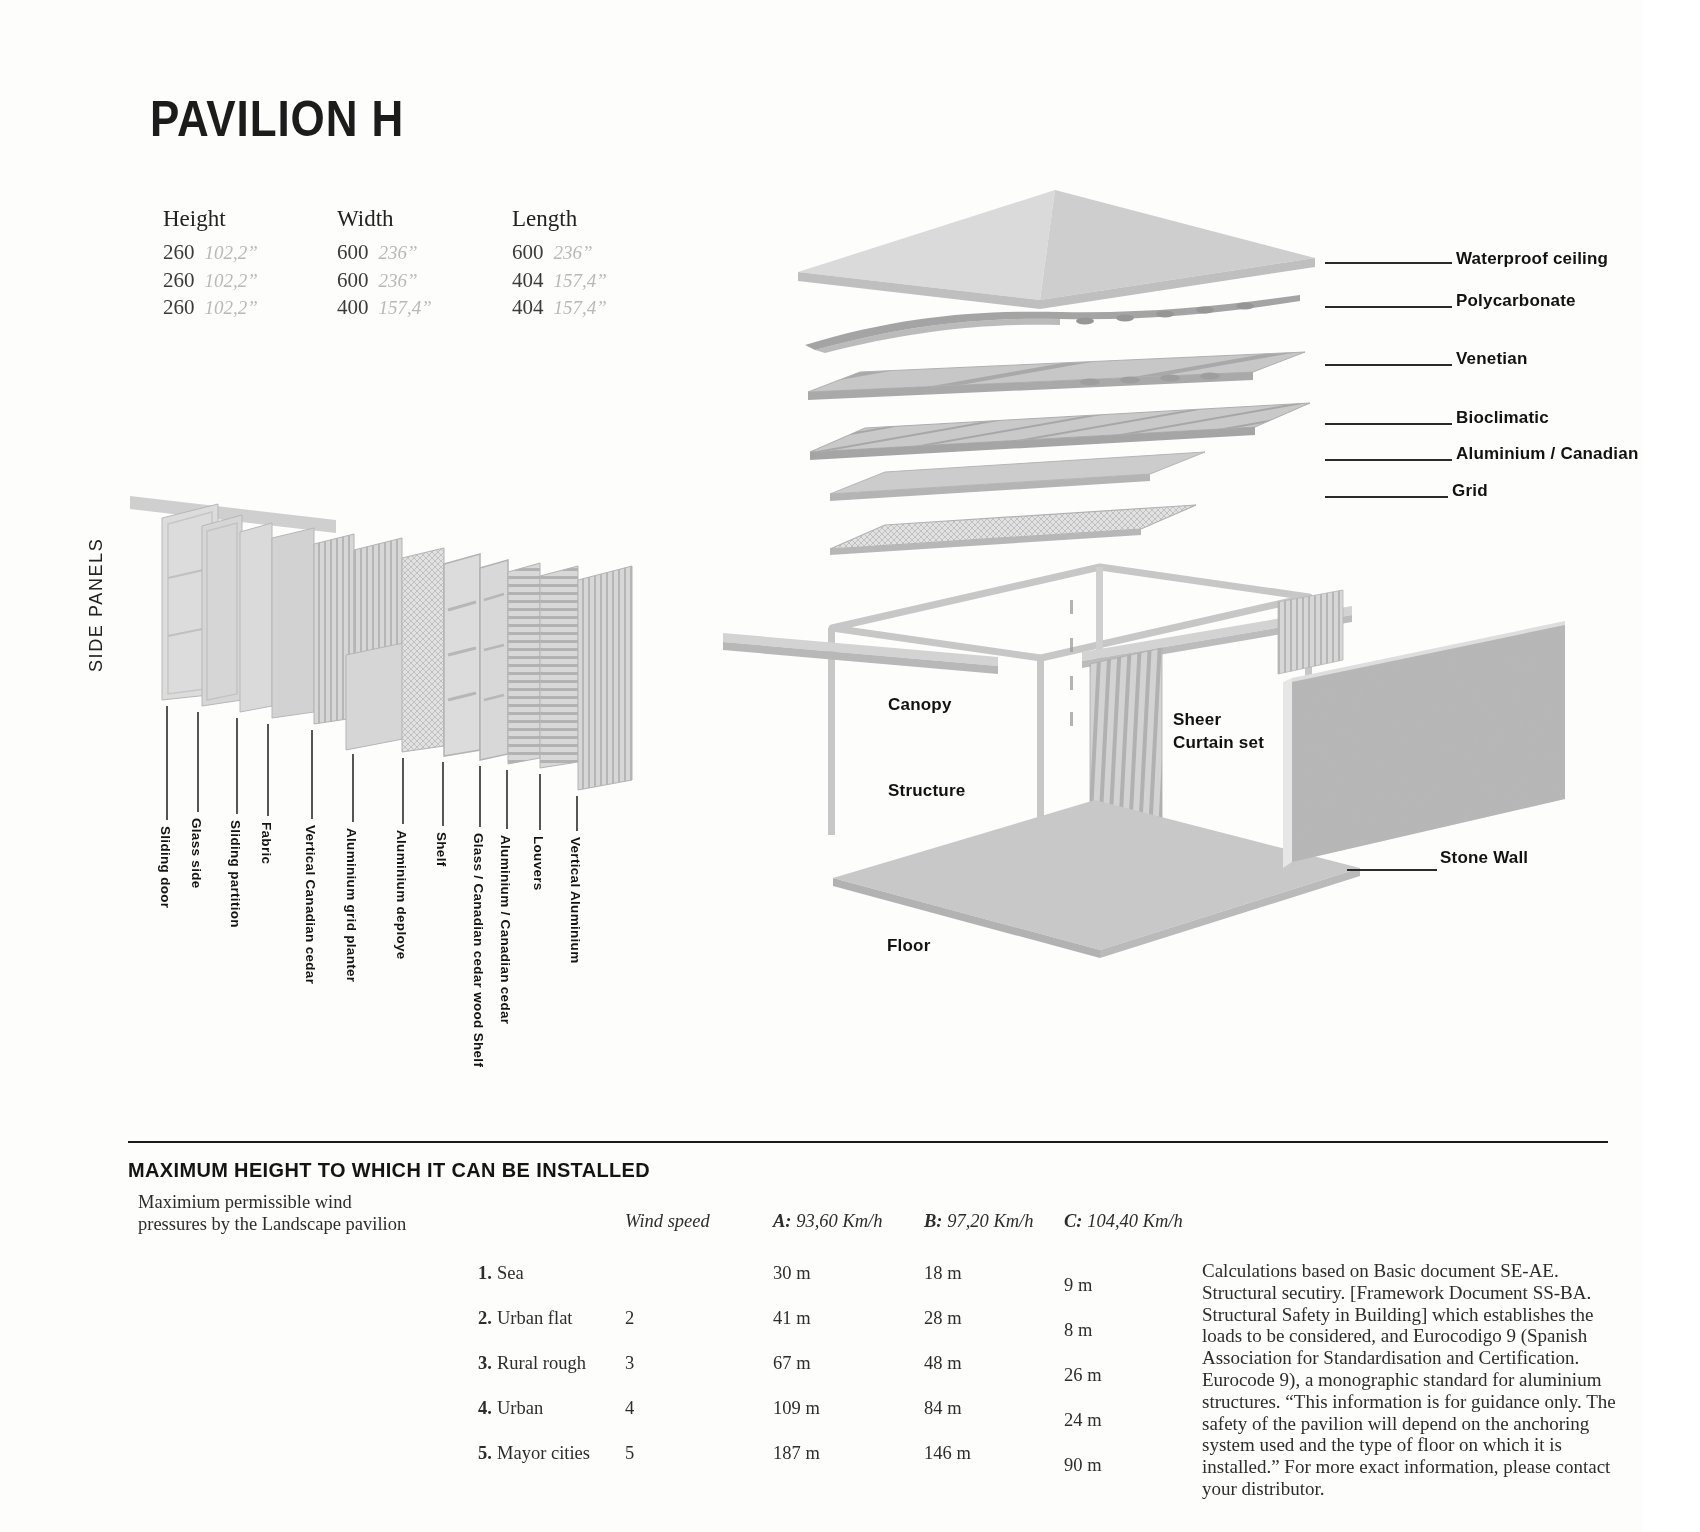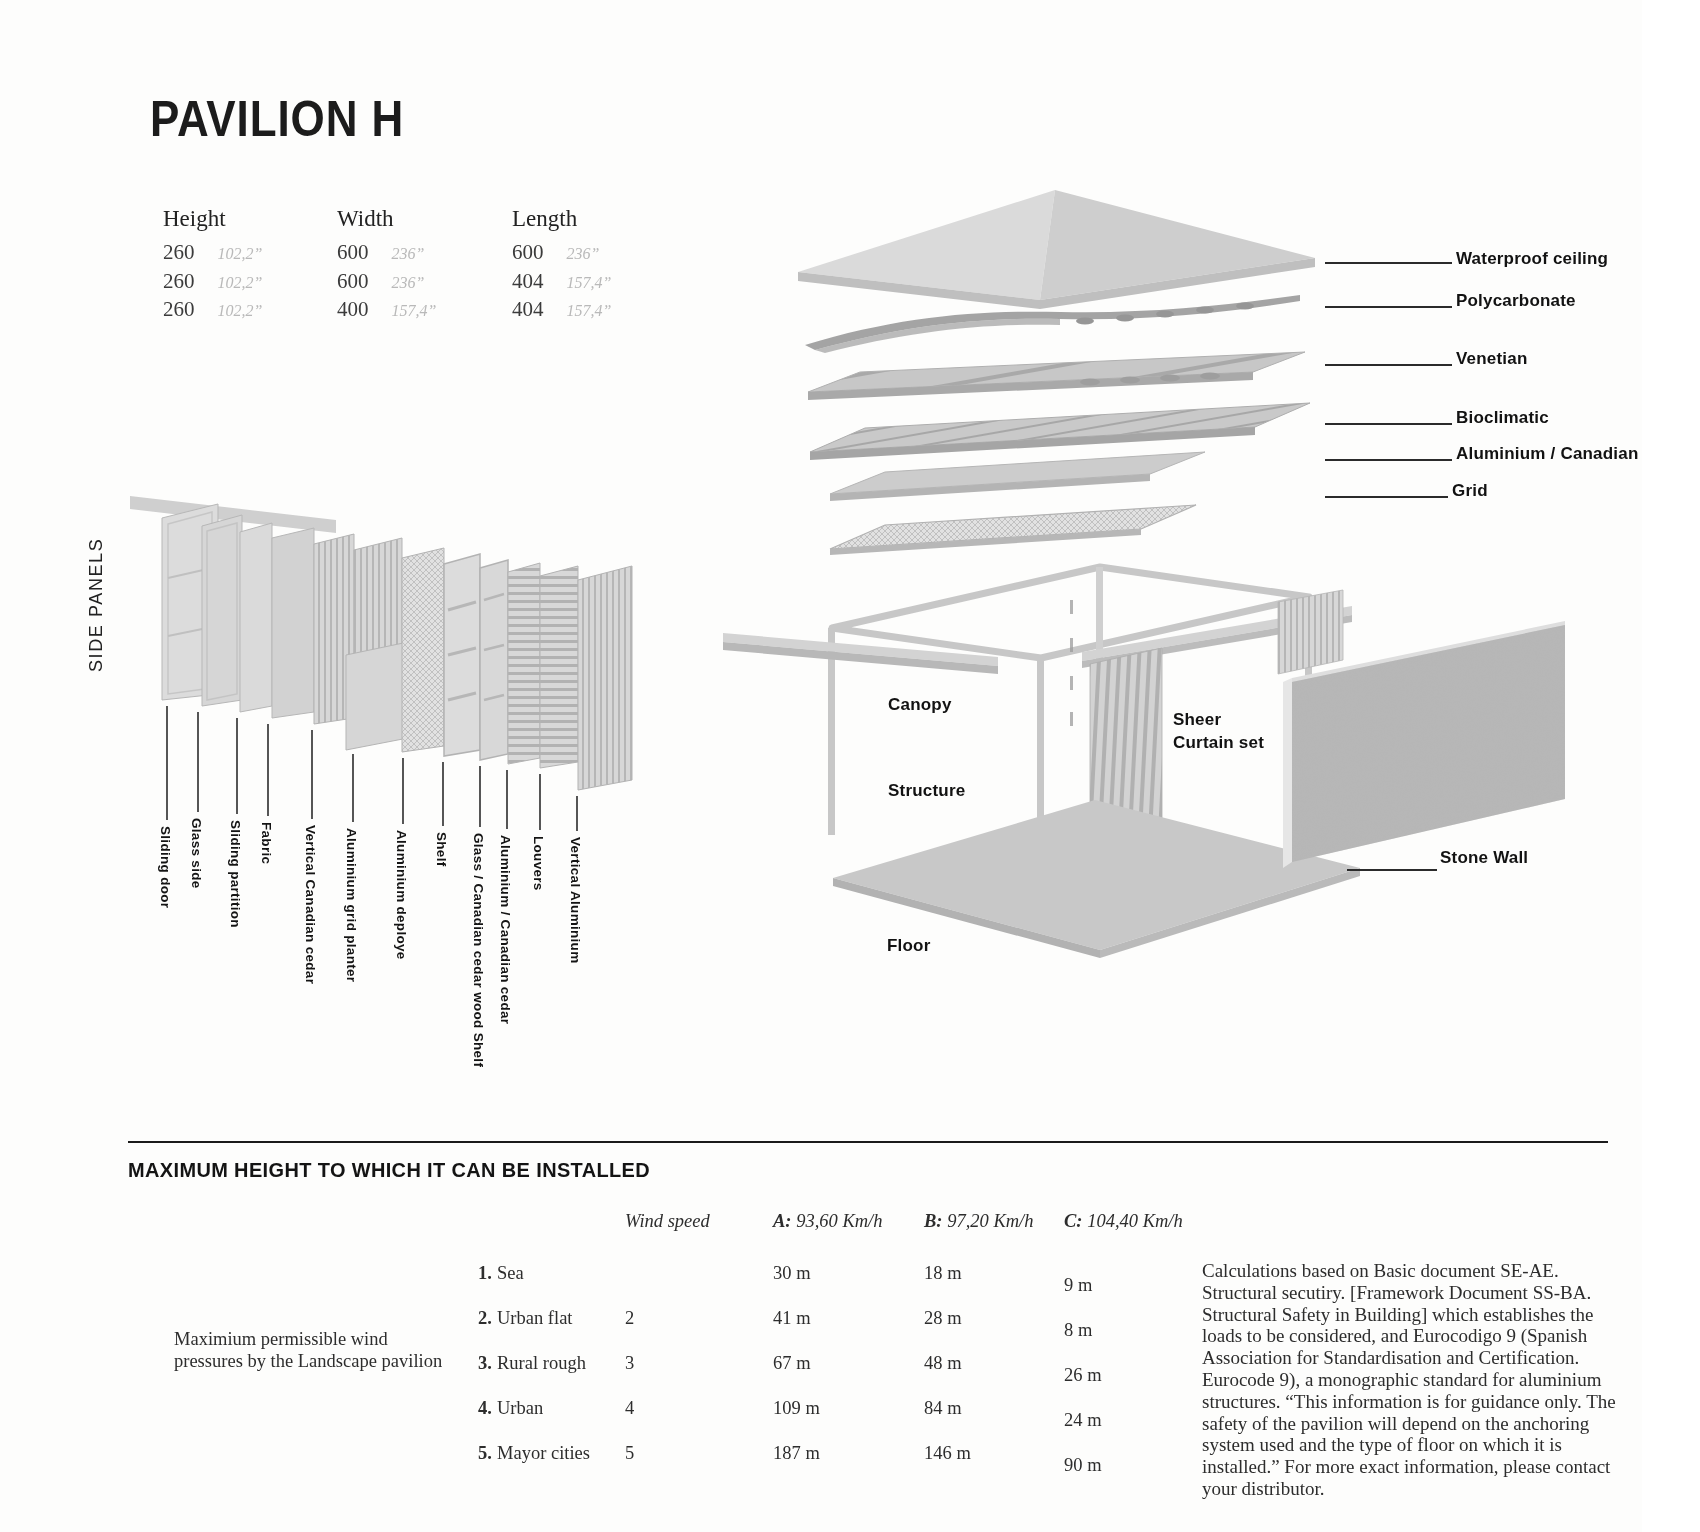--- a/index.html
+++ b/index.html
@@ -5,33 +5,33 @@
   html,body{margin:0;padding:0;background:#ffffff;}
   .page{position:relative;width:1642px;height:1532px;background:#fdfdfc;
         font-family:"Liberation Sans",sans-serif;color:#1d1d1d;overflow:hidden;}
   .abs{position:absolute;}
   .title{left:150px;top:90px;font-size:50px;font-weight:700;letter-spacing:1px;
          transform:scaleX(.88);transform-origin:0 0;color:#1c1c1c;white-space:nowrap;}
   
   .dim-col{top:206px;font-family:"Liberation Serif",serif;}
   .dim-hd{font-size:23px;color:#222;margin-bottom:7px;}
   .dim-row{font-size:21px;line-height:27.5px;color:#3b3b3b;white-space:nowrap;}
-  .dim-in{font-style:italic;color:#b9b9b9;font-size:16px;margin-left:23px;text-align:right;}
+  .dim-in{font-style:italic;color:#b9b9b9;font-size:19px;margin-left:10px;text-align:right;}
   
   .dlabel{position:absolute;font-size:17px;font-weight:700;letter-spacing:.2px;color:#121212;white-space:nowrap;}
   .vlabel{position:absolute;writing-mode:vertical-rl;font-size:13.5px;font-weight:700;
           letter-spacing:.3px;color:#141414;white-space:nowrap;}
   .side-title{left:86px;top:672px;transform:rotate(-90deg);transform-origin:0 0;
               font-size:18px;font-weight:500;letter-spacing:1.6px;color:#222;white-space:nowrap;}
   
   .rule{left:128px;top:1141px;width:1480px;height:2px;background:#1b1b1b;}
   .sec-head{left:128px;top:1158px;font-size:21px;font-weight:700;letter-spacing:.4px;
             transform:scaleX(.95);transform-origin:0 0;color:#141414;white-space:nowrap;}
   .serif{font-family:"Liberation Serif",serif;color:#2d2d2d;}
-  .note{left:138px;top:1328px;font-size:18.5px;line-height:22px;margin-left:36px;}
+  .note{left:138px;top:1191px;font-size:18.5px;line-height:22px;}
   .wth{top:1211px;font-size:18.5px;white-space:nowrap;font-style:italic;}
   .wrow span,.wrow b{position:absolute;font-size:18.5px;white-space:nowrap;}
   .wrow{left:0;width:1700px;height:30px;}
   .c-label{left:478px;} .c-name{left:497px;} .c-speed{left:625px;}
   .c-a{left:773px;} .c-b{left:924px;} .c-c{left:1064px;margin-top:12px;}
   .para{left:1202px;top:1260px;width:414px;font-size:19px;line-height:21.8px;}
   svg{position:absolute;left:0;top:140px;}
 </style>
 </head>
 <body>

